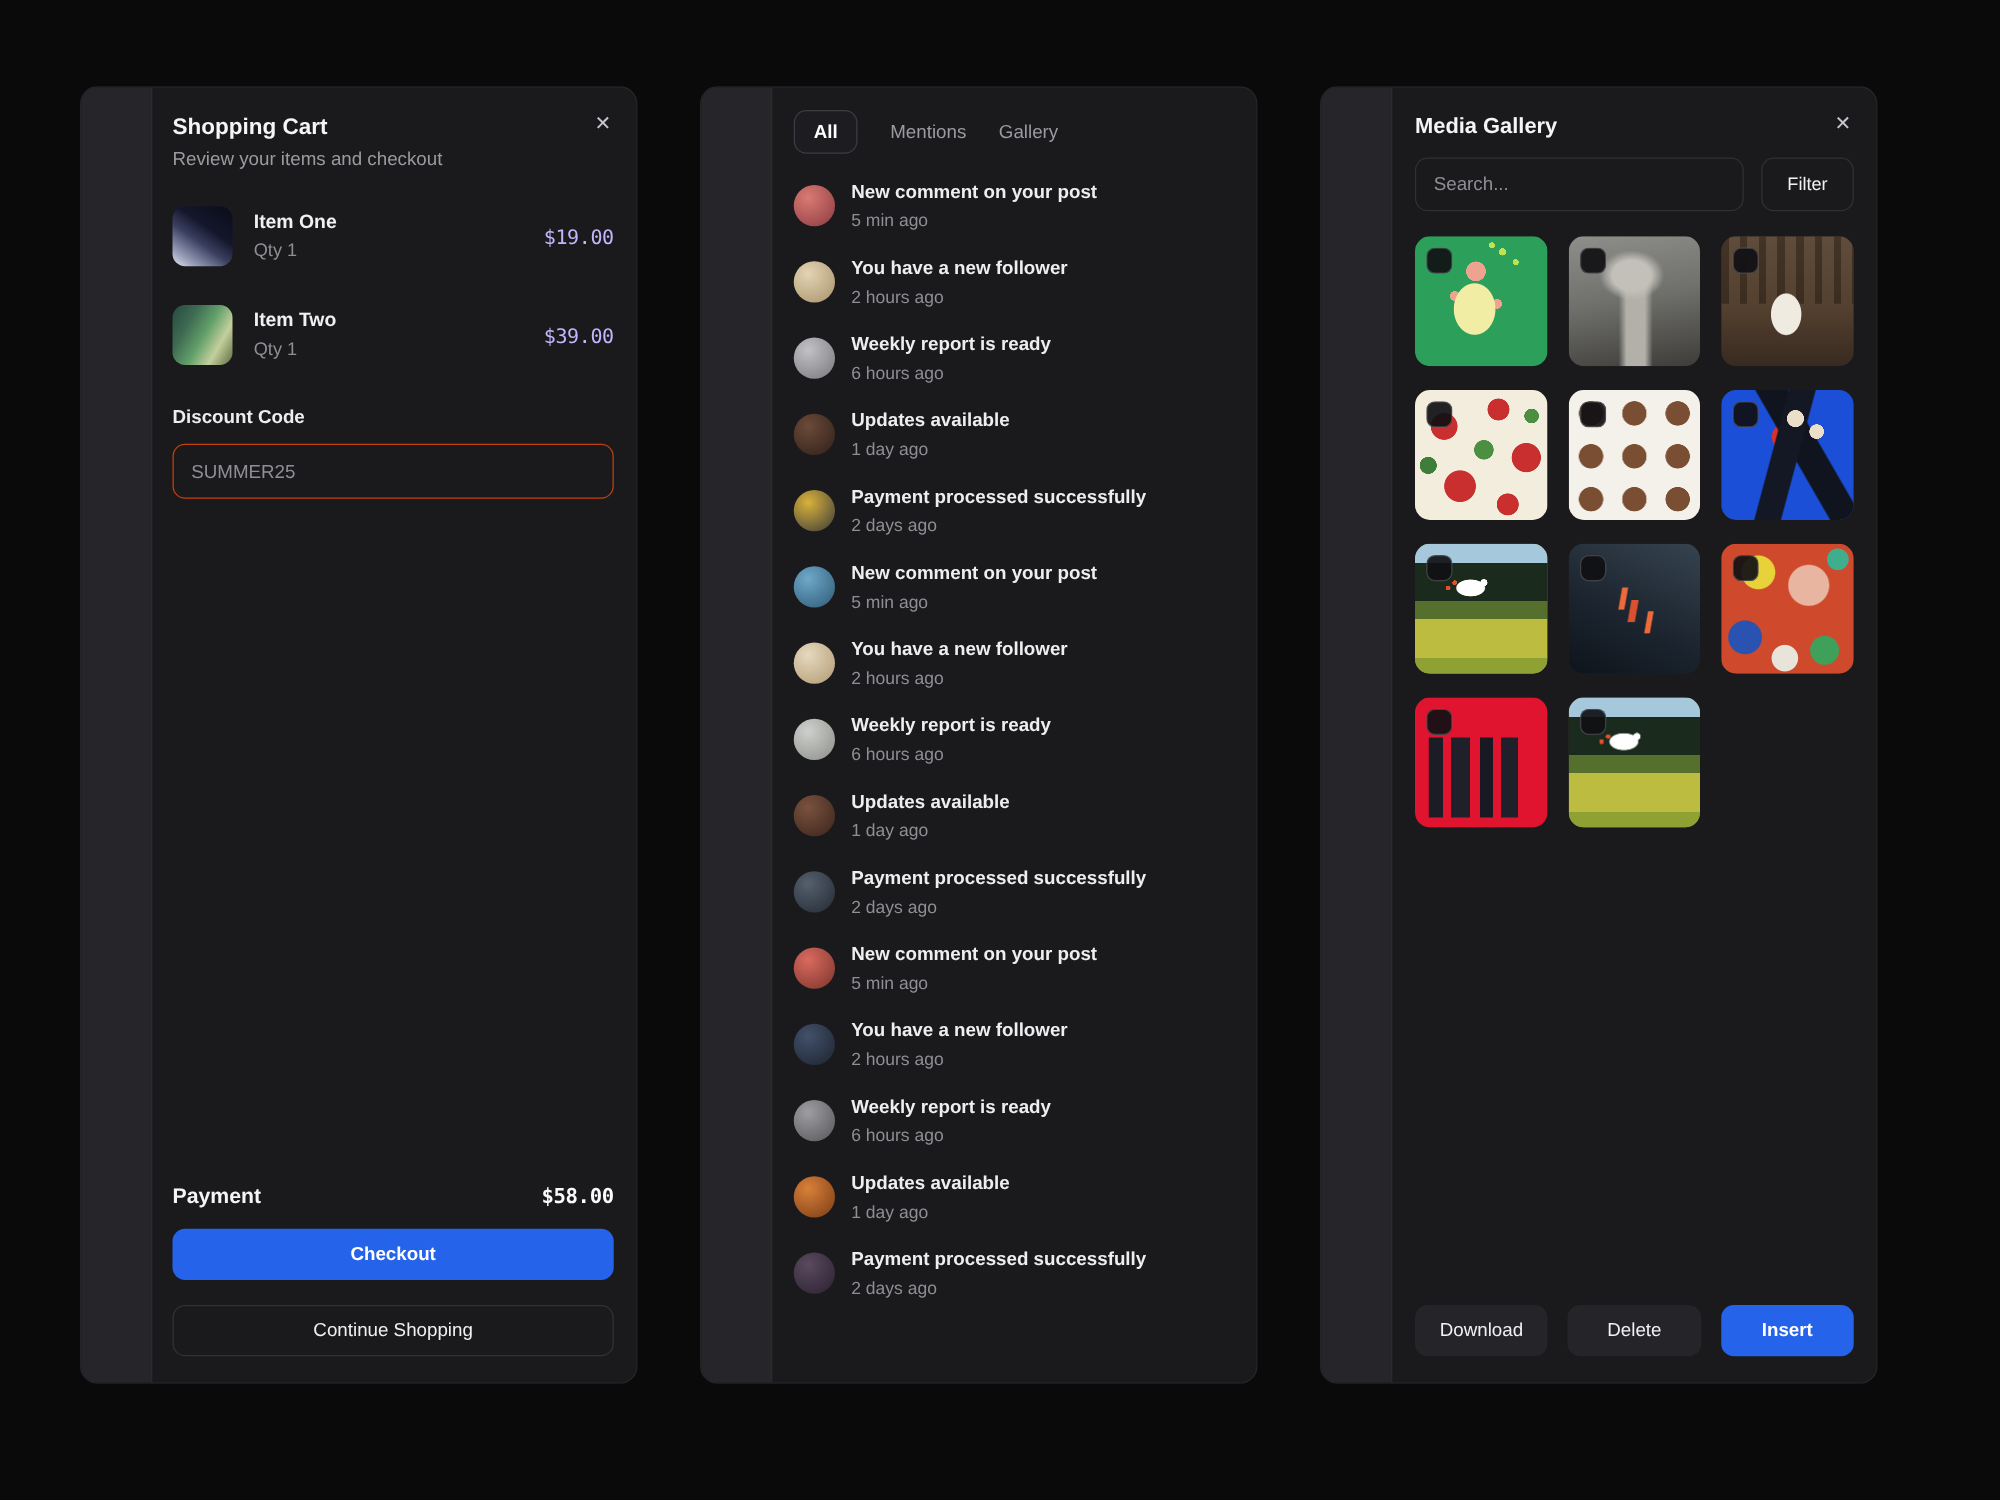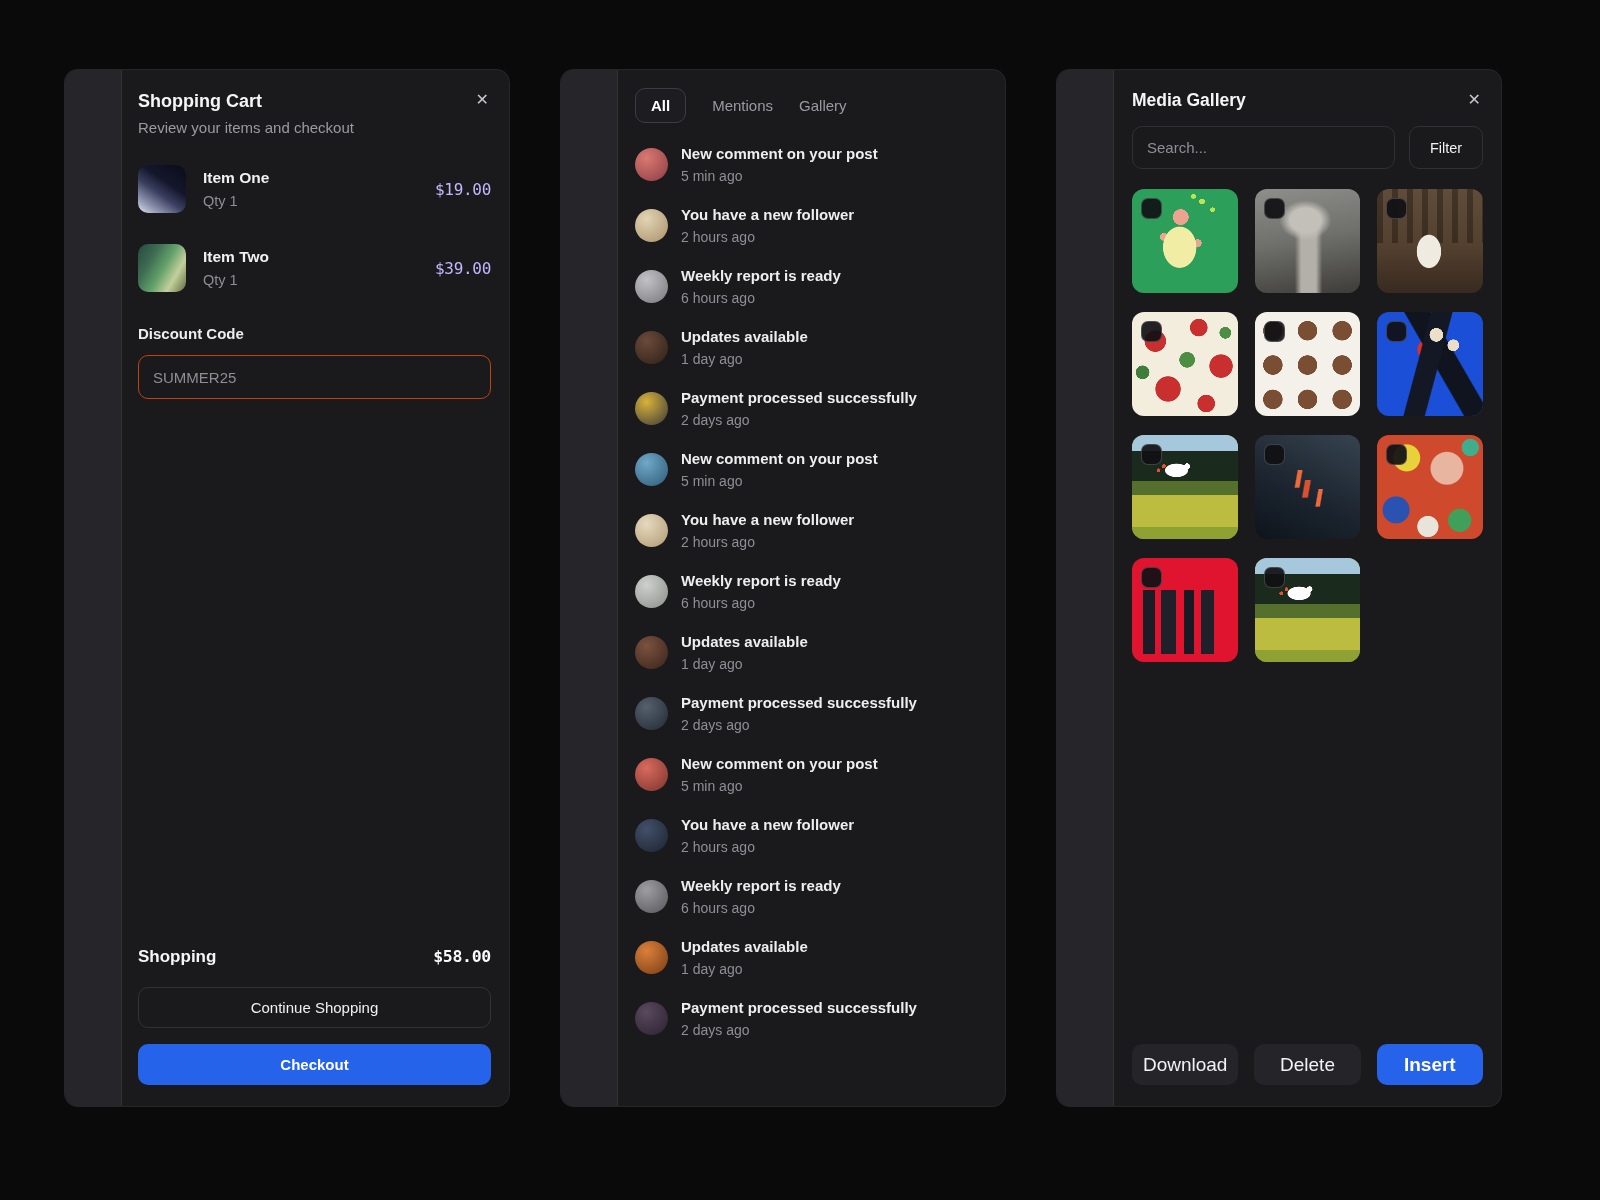--- a/index.html
+++ b/index.html
@@ -211,21 +211,21 @@
       radial-gradient(circle 9px at 88% 12%, #3fae8c 93%, transparent);
     background-color:#cf4a2c; }
   .t-family-red { background-image:
       linear-gradient(90deg, #1c1c26 0 14%, transparent 14% 22%, #20202b 22% 40%, transparent 40% 50%, #191923 50% 62%, transparent 62% 70%, #20202b 70% 86%, transparent 86% 100%);
     background-size:78% 62%; background-position:50% 82%; background-repeat:no-repeat;
     background-color:#e0142e; }
 
   .gal-actions { position:absolute; left:18px; right:18px; bottom:21px; display:flex; gap:16px; }
   .action-btn {
     flex:1; height:41px; border-radius:10px; border:none;
-    font-size:19px; font-weight:500; font-family:inherit; color:#f2f2f4; cursor:pointer;
+    font-size:15px; font-weight:500; font-family:inherit; color:#f2f2f4; cursor:pointer;
   }
   .action-btn.btn-secondary { background:#242429; }
   .action-btn.btn-primary { background:var(--accent,#2563eb); color:#fff; font-weight:600; }
 </style>
 </head>
 <body>
 
 <section class="panel" id="cart-panel">
   <div class="strip"></div>
   <div class="content">
@@ -254,25 +254,25 @@
           <span class="item-price mono">$39.00</span>
         </div>
 
     </div>
     <div class="discount">
       <label>Discount Code</label>
       <input type="text" placeholder="SUMMER25" style="">
     </div>
     <div class="cart-footer">
       <div class="subtotal-row">
-        <span class="subtotal-label">Shopping</span>
+        <span class="subtotal-label">Payment</span>
         <span class="subtotal-value mono">$58.00</span>
       </div>
+      <button class="btn btn-accent">Checkout</button>
       <button class="btn btn-outline">Continue Shopping</button>
-      <button class="btn btn-accent">Checkout</button>
     </div>
   </div>
 </section>
 
 <section class="panel" id="notif-panel">
   <div class="strip"></div>
   <div class="content">
     <div class="tabs">
 
         <button class="tab active">All</button>

